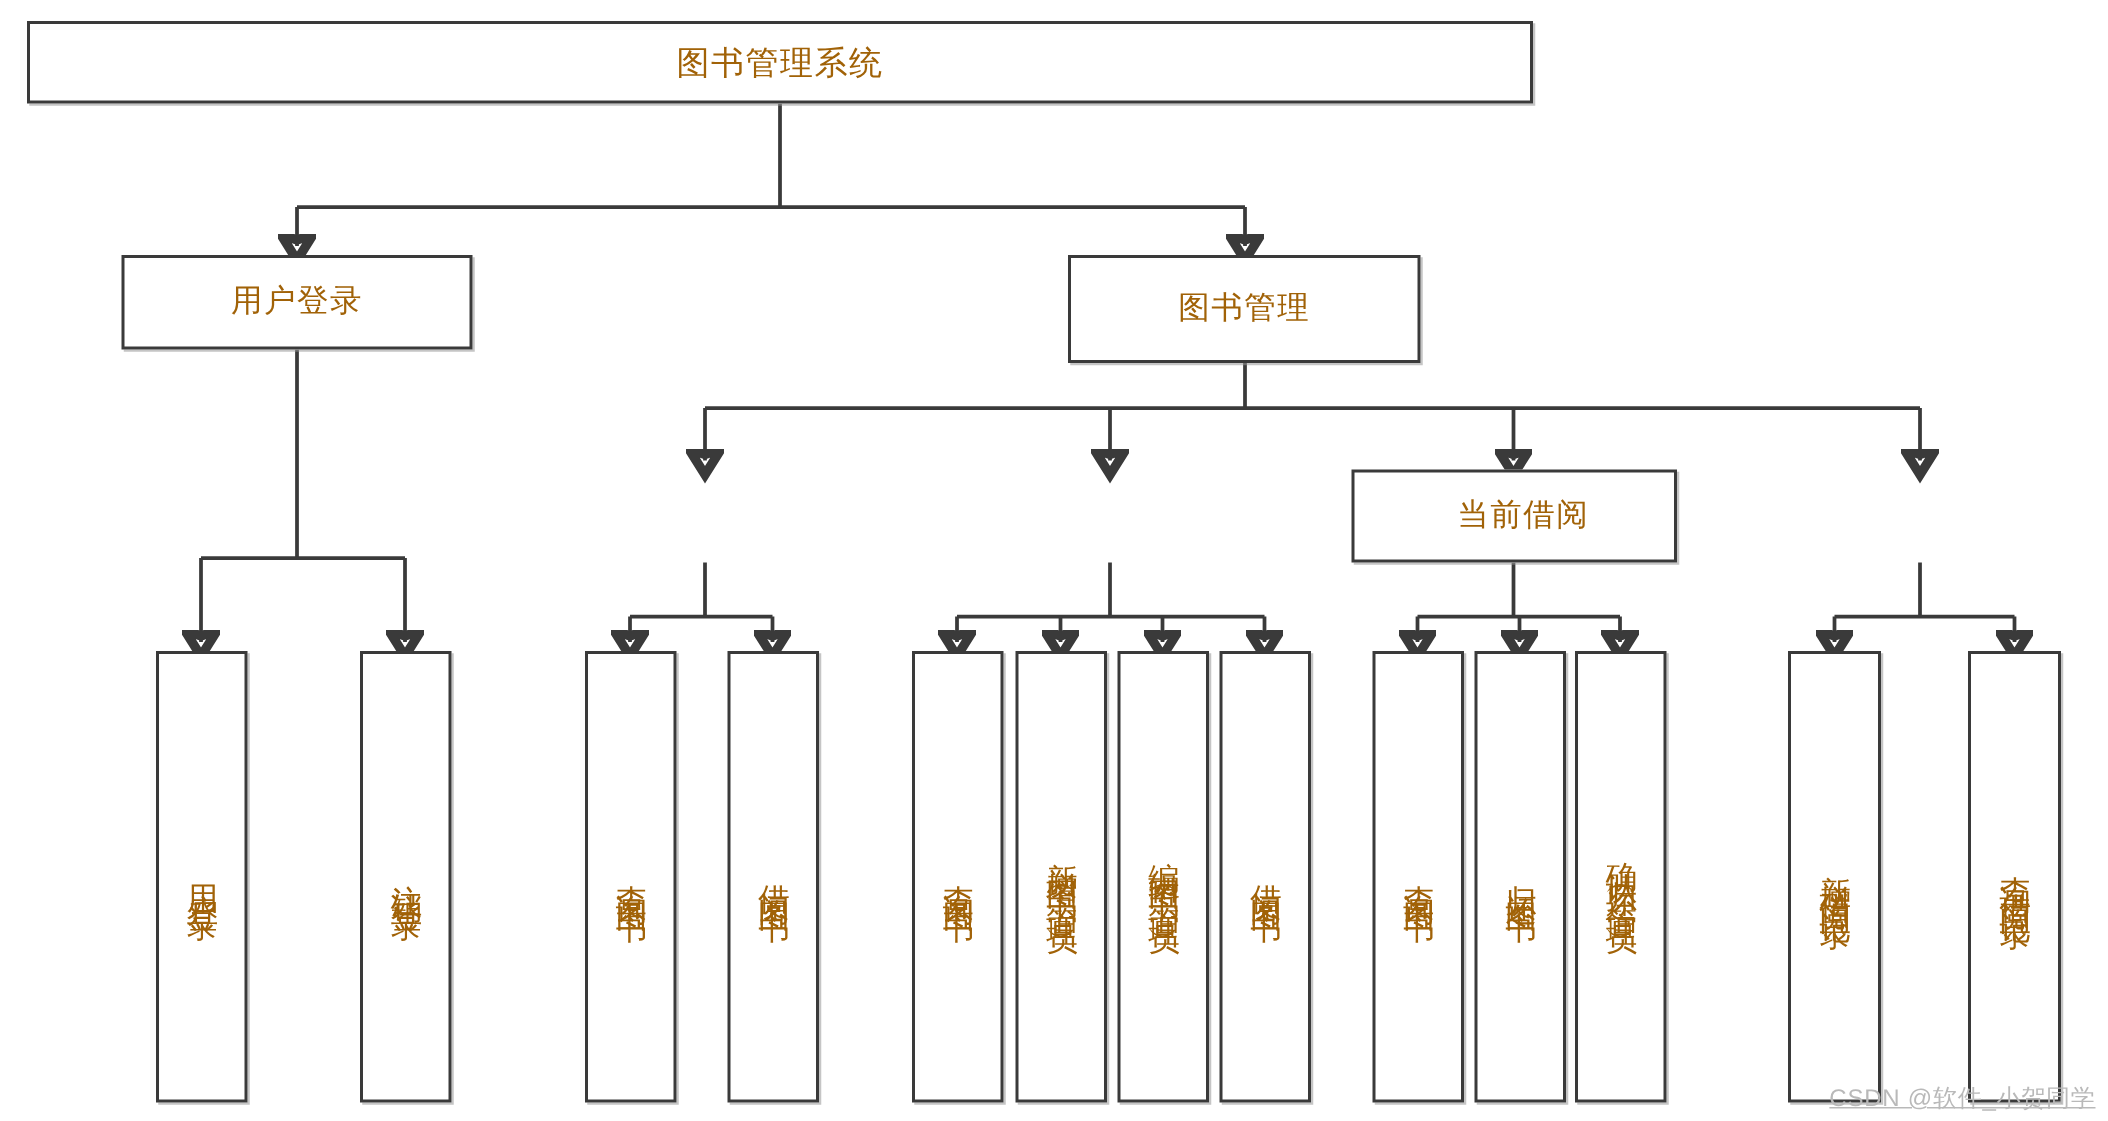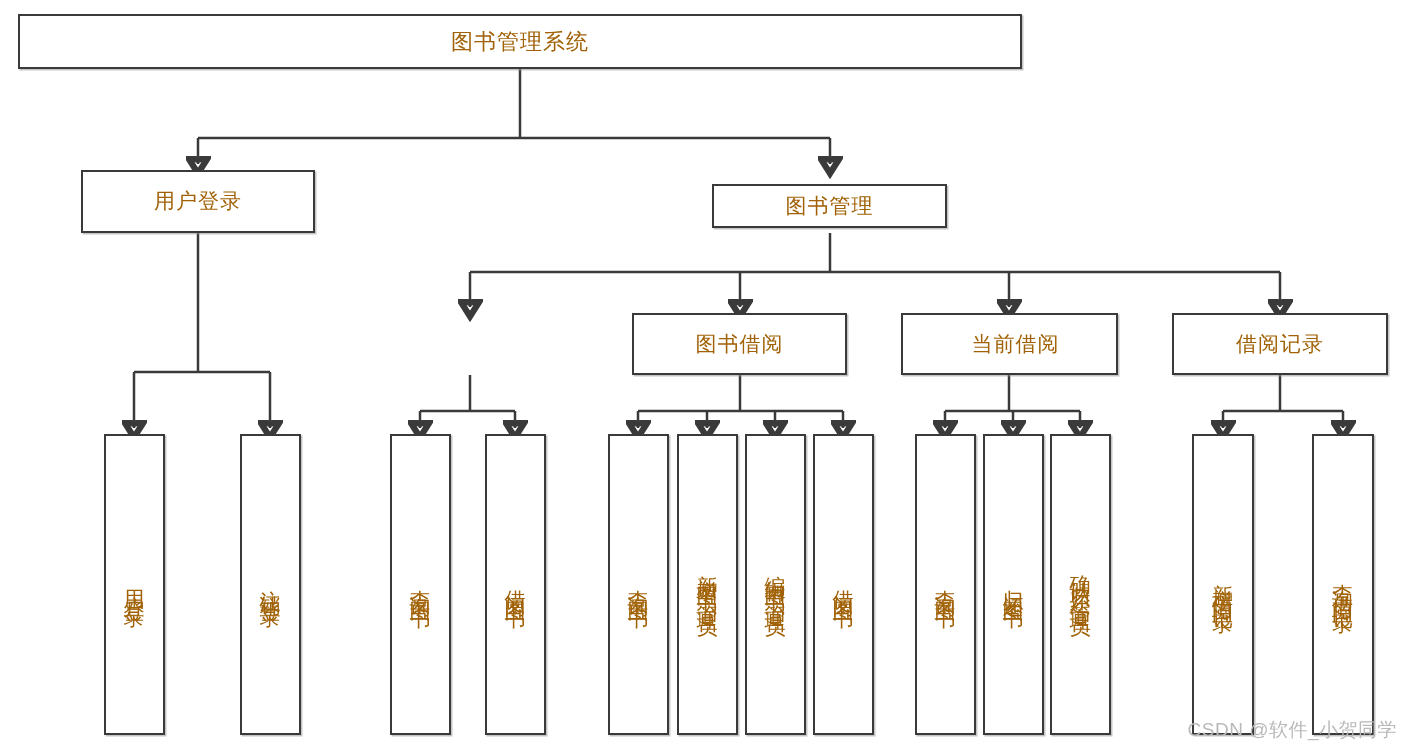--- a/index.html
+++ b/index.html
@@ -37,25 +37,26 @@
     font-size:21px;
     letter-spacing:6px;
     line-height:1;
     white-space:nowrap;
     text-align:center;
   }
   .watermark{
     position:absolute;
     right:8px;
     bottom:4px;
-    font-size:19px;
+    font-size:16px;
     color:#b9b9b9;
     letter-spacing:0.5px;
     white-space:nowrap;
     pointer-events:none;
+    text-decoration:underline;
   }
   svg#links{position:absolute;left:0;top:0;width:1405px;height:747px;}
   svg#links line, svg#links path{stroke:#3a3a3a;stroke-width:2.5;fill:none;}
 </style>
 </head>
 <body>
 
 <div id="diagram">
 
   <svg id="links" viewBox="0 0 1405 747">
@@ -106,32 +107,26 @@
     <line x1="1343" y1="411" x2="1343" y2="428" marker-end="url(#arrow)"></line>
   </svg>
 
   <div class="node root" style="left:18px;top:14px;width:1004px;height:55px;">
     <span class="lbl">图书管理系统</span>
   </div>
 
   <div class="node" style="left:81px;top:170px;width:234px;height:63px;">
     <span class="lbl">用户登录</span>
   </div>
-  <div class="node" style="left:712px;top:184px;width:235px;height:44px;">
+  <div class="node" style="left:712px;top:170px;width:235px;height:72px;">
     <span class="lbl">图书管理</span>
   </div>
 
-  <div class="node" style="left:632px;top:313px;width:215px;height:62px;">
-    <span class="lbl">图书借阅</span>
-  </div>
   <div class="node" style="left:901px;top:313px;width:217px;height:62px;padding-left:12px;">
     <span class="lbl">当前借阅</span>
-  </div>
-  <div class="node" style="left:1172px;top:313px;width:216px;height:62px;">
-    <span class="lbl">借阅记录</span>
   </div>
 
   <div class="node leaf" style="left:104px;top:434px;width:61px;height:301px;">
     <span class="lbl">用户登录</span>
   </div>
   <div class="node leaf" style="left:240px;top:434px;width:61px;height:301px;">
     <span class="lbl">注销登录</span>
   </div>
 
   <div class="node leaf" style="left:390px;top:434px;width:61px;height:301px;">

